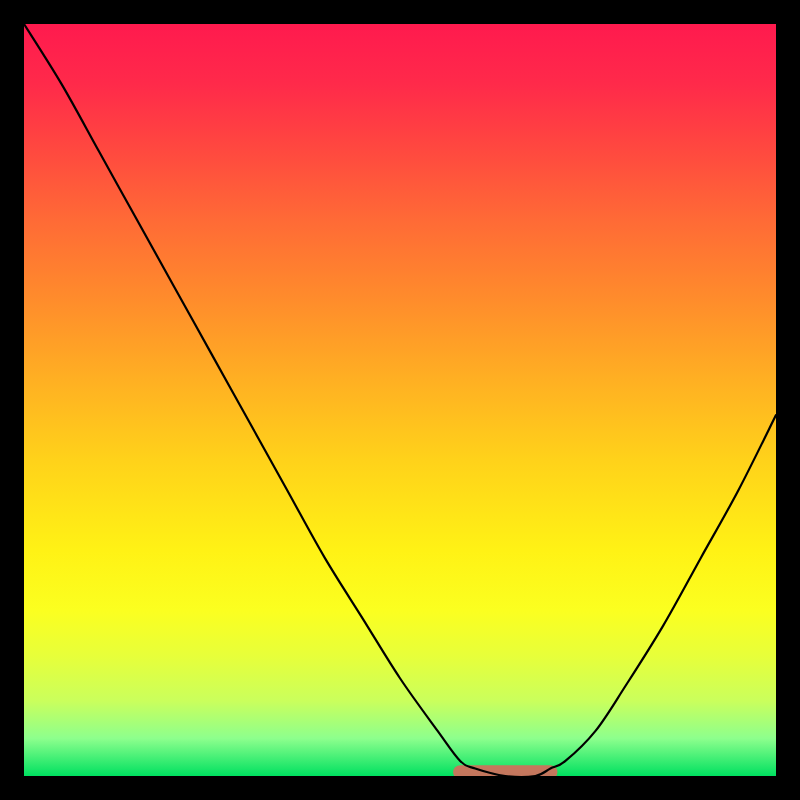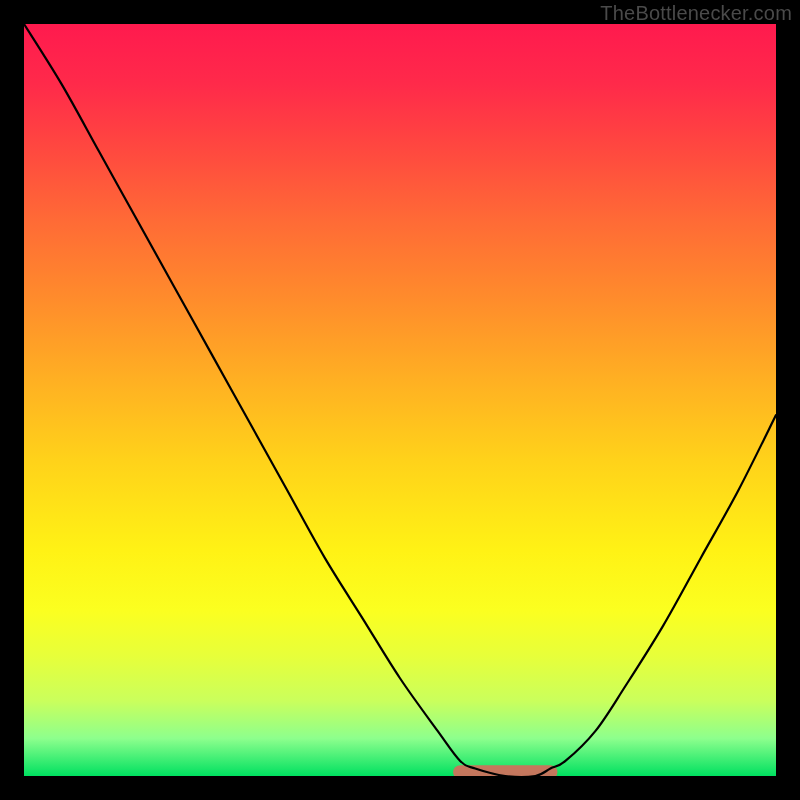--- a/index.html
+++ b/index.html
@@ -63,20 +63,19 @@
     stroke: #d86a5c;
     stroke-width: 14;
     stroke-linecap: round;
     opacity: 0.9;
   }
 </style>
 </head>
 <body>
 
 <div class="chart-container">
-  <div class="watermark">TheBottlenecker.com</div>
   <div class="plot-area">
     <svg class="curve" viewBox="0 0 752 752" preserveAspectRatio="none">
       <path id="valley" class="valley-band" d="M 436.15999999999997 748.24 L 526.4 748.24"></path>
       <path id="line" class="curve-line" d="M 0 0 C 6.266666666666667 10.026666666666662, 25.06666666666667 38.853333333333296, 37.6 60.15999999999997 C 50.13333333333333 81.46666666666664, 62.66666666666667 105.28000000000003, 75.2 127.84000000000003 C 87.73333333333333 150.40000000000003, 100.26666666666667 172.95999999999998, 112.8 195.51999999999998 C 125.33333333333333 218.07999999999998, 137.86666666666667 240.64, 150.4 263.2 C 162.93333333333334 285.76, 175.46666666666667 308.31999999999994, 188 330.87999999999994 C 200.53333333333333 353.43999999999994, 213.06666666666666 376, 225.6 398.56 C 238.13333333333333 421.12, 250.66666666666666 443.68, 263.2 466.24 C 275.73333333333335 488.8, 288.26666666666665 512.6133333333335, 300.8 533.9200000000001 C 313.33333333333337 555.2266666666667, 325.8666666666667 574.0266666666668, 338.40000000000003 594.08 C 350.9333333333334 614.1333333333333, 363.4666666666667 635.44, 376 654.24 C 388.5333333333333 673.04, 403.5733333333334 693.0933333333334, 413.6 706.88 C 423.62666666666667 720.6666666666666, 429.8933333333333 730.6933333333334, 436.15999999999997 736.96 C 442.4266666666666 743.2266666666667, 443.67999999999995 741.9733333333334, 451.2 744.48 C 458.72 746.9866666666667, 471.25333333333333 750.7466666666667, 481.28000000000003 752 C 491.30666666666673 753.2533333333333, 503.84000000000003 753.2533333333333, 511.36 752 C 518.88 750.7466666666667, 521.3866666666667 746.9866666666667, 526.4 744.48 C 531.4133333333333 741.9733333333334, 533.92 743.2266666666667, 541.4399999999999 736.96 C 548.9599999999999 730.6933333333334, 561.4933333333333 719.4133333333333, 571.52 706.88 C 581.5466666666666 694.3466666666667, 590.32 679.3066666666666, 601.6 661.76 C 612.88 644.2133333333334, 626.6666666666666 622.9066666666666, 639.1999999999999 601.6 C 651.7333333333332 580.2933333333334, 664.2666666666668 556.48, 676.8000000000001 533.9200000000001 C 689.3333333333334 511.36000000000007, 701.8666666666667 490.05333333333334, 714.4 466.24 C 726.9333333333333 442.4266666666667, 745.7333333333333 403.5733333333334, 752 391.04"></path>
     </svg>
   </div>
 </div>
 
 </body></html>

